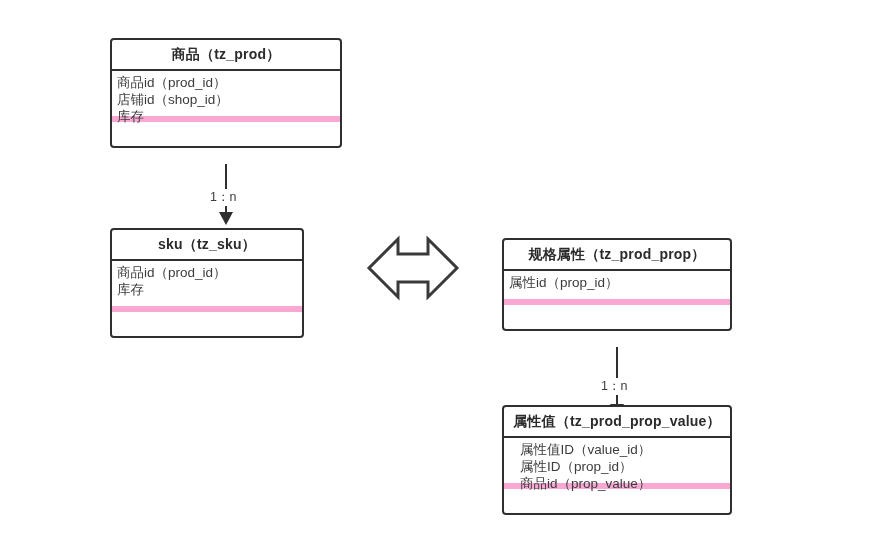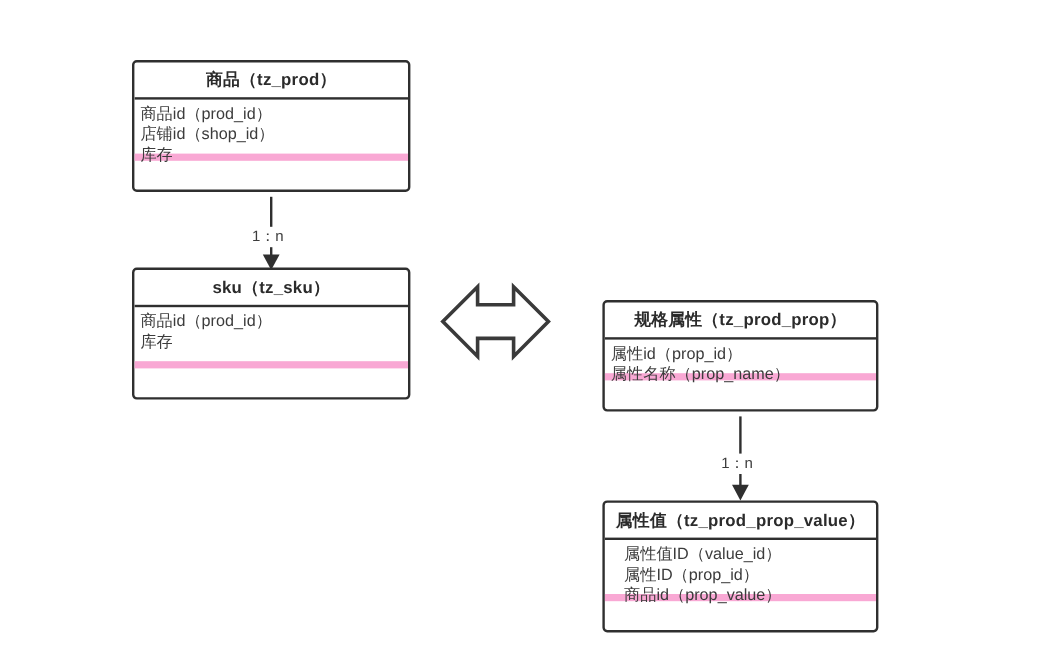--- a/index.html
+++ b/index.html
@@ -19,21 +19,20 @@
   }
 
   
   .entity {
     position: absolute;
     box-sizing: border-box;
     background: #ffffff;
     border: 2px solid #2f2f2f;
     border-radius: 4px;
     overflow: hidden;
-    margin-top: 12px;
   }
   .entity-header {
     box-sizing: border-box;
     height: 31px;
     line-height: 29px;
     text-align: center;
     font-size: 14px;
     font-weight: bold;
     color: #2b2b2b;
     border-bottom: 2px solid #2f2f2f;
@@ -105,40 +104,39 @@
     </div>
     <div class="entity-footer"></div>
   </div>
 
   <div class="connector" style="left:0; top:0; width:884px; height:539px;">
     <div class="conn-line" style="left:225px; top:148px; height:50px;"></div>
     <div class="conn-arrow" style="left:219px; top:196px;"></div>
     <div class="conn-label" style="left:208px; top:173px;">1：n</div>
   </div>
 
-  <div class="entity" style="left:110px; top:211px; width:232px; height:110px;">
+  <div class="entity" style="left:110px; top:228px; width:194px; height:110px;">
     <div class="entity-header">sku（tz_sku）</div>
     <div class="entity-body" style="height:51px;">
       <div class="attr-row">商品id（prod_id）</div>
       <div class="attr-row">库存</div>
     </div>
     <div class="entity-footer"></div>
   </div>
 
   <div class="double-arrow" style="left:366px; top:235px;">
     <svg width="94" height="66" viewBox="0 0 94 66">
       <polygon points="3,33 32,4 32,19 62,19 62,4 91,33 62,62 62,47 32,47 32,62" fill="#ffffff" stroke="#3a3a3a" stroke-width="3" stroke-linejoin="miter"></polygon>
     </svg>
   </div>
 
   <div class="entity" style="left:502px; top:238px; width:230px; height:93px;">
     <div class="entity-header">规格属性（tz_prod_prop）</div>
     <div class="entity-body" style="height:34px;">
       <div class="attr-row">属性id（prop_id）</div>
-      <div class="attr-row">属性名称（prop_name）</div>
     </div>
     <div class="entity-footer"></div>
   </div>
 
   <div class="connector" style="left:0; top:0; width:884px; height:539px;">
     <div class="conn-line" style="left:616px; top:331px; height:58px;"></div>
     <div class="conn-arrow" style="left:610px; top:388px;"></div>
     <div class="conn-label" style="left:599px; top:362px;">1：n</div>
   </div>
 

